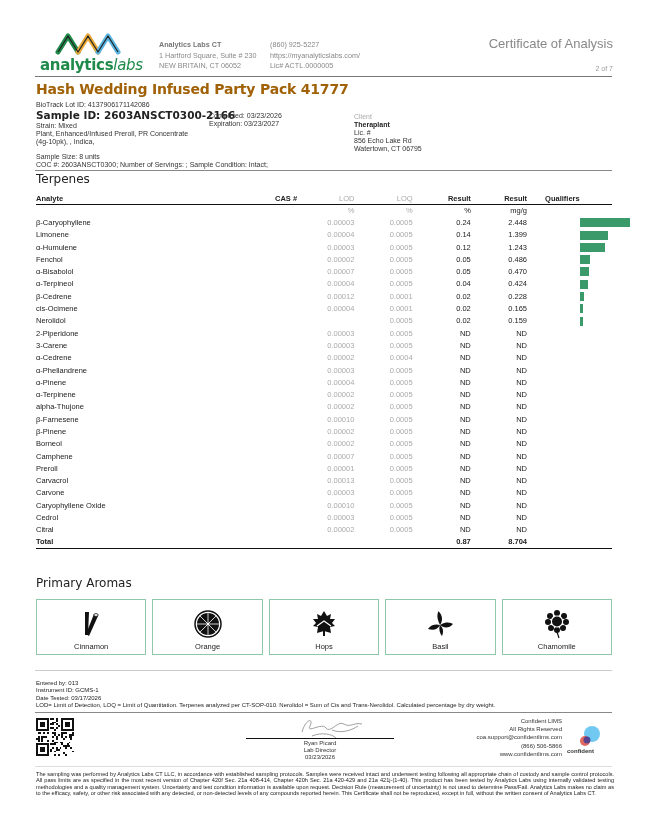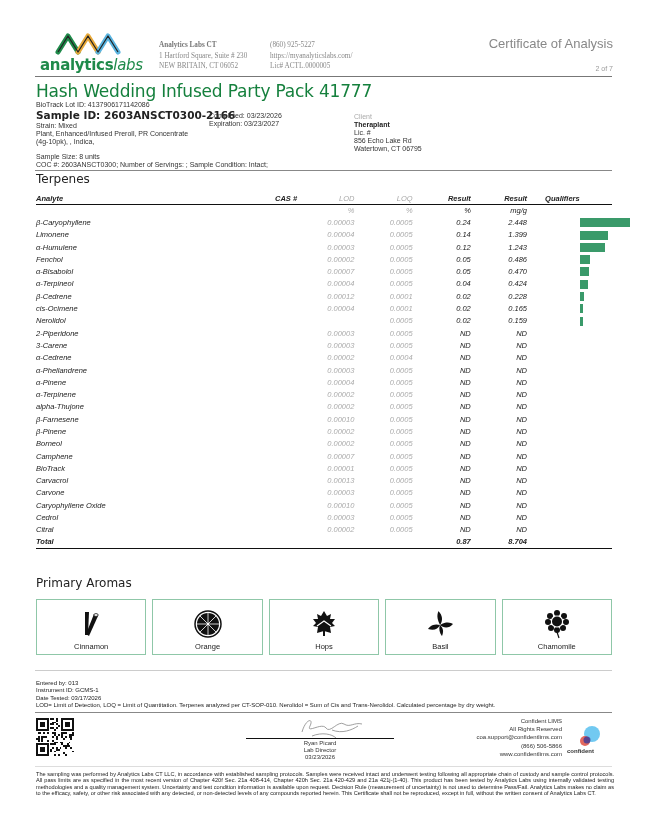--- a/index.html
+++ b/index.html
@@ -4,45 +4,45 @@
 <style>
   * { box-sizing: border-box; margin: 0; padding: 0; }
   html, body { width: 647px; height: 813px; background: #ffffff; overflow: hidden; }
   body { font-family: "DejaVu Sans", "Liberation Sans", sans-serif; color: #111; position: relative; }
   .abs { position: absolute; }
 
   
   #logo { left: 40px; top: 30px; width: 110px; height: 46px; }
   #logo .word { position: absolute; left: 0; top: 26px; font-size: 15px; letter-spacing: -0.3px; color: #1f8a4a; font-weight: bold; font-family: "DejaVu Sans", sans-serif; }
   #logo .word .labs { font-weight: normal; color: #1f8a4a; font-style: italic; }
-  .lab-info { font-size: 7.2px; color: #888; line-height: 10.5px; font-family: Liberation Serif, serif; }
+  .lab-info { font-size: 7.2px; color: #888; line-height: 10.5px; font-family: Liberation Sans, sans-serif; }
   .lab-info .bold { font-weight: bold; color: #777; }
   #lab-block { left: 159px; top: 40px; }
   #contact-block { left: 270px; top: 40px; }
   #coa-title { right: 34px; top: 36px; font-size: 13px; color: #888; font-family: "Liberation Sans", sans-serif; }
   #page-num { right: 34px; top: 65px; font-size: 7px; color: #999; font-family: "Liberation Sans", sans-serif; }
   .hr { height: 1px; background: #777; }
   #hr-top { left: 35px; top: 76px; width: 577px; }
 
   
-  #product-title { left: 36px; top: 81px; font-size: 17px; font-weight: normal; color: #15803d; letter-spacing: -0.2px; }
+  #product-title { left: 36px; top: 81px; font-size: 14px; font-weight: bold; color: #a16207; letter-spacing: -0.2px; }
   .small { font-size: 7px; color: #333; line-height: 8px; font-family: "Liberation Sans", sans-serif; }
   #lot { left: 36px; top: 101px; }
   #sample-id { left: 36px; top: 109px; font-size: 10.5px; font-weight: bold; color: #222; }
   #completed-block { left: 209px; top: 112px; }
   #strain-block { left: 36px; top: 122px; }
   #size-block { left: 36px; top: 153px; }
   #client-block { left: 354px; top: 113px; }
   #client-block .lbl { color: #aaa; }
   #client-block .name { font-weight: bold; color: #222; }
   #hr-mid { left: 35px; top: 170px; width: 577px; background: #888; }
 
   
   #terp-title { left: 36px; top: 172px; font-size: 12px; color: #222; }
-  table#terp { position: absolute; left: 36px; top: 194px; width: 576px; border-collapse: collapse; font-size: 7.5px; font-family: "Liberation Sans", sans-serif; font-style: italic; }
+  table#terp { position: absolute; left: 36px; top: 194px; width: 576px; border-collapse: collapse; font-size: 7.5px; font-family: "Liberation Sans", sans-serif; }
   table#terp th { font-weight: bold; text-align: left; padding: 0; height: 10px; color: #222; border-bottom: 1.5px solid #111; }
   table#terp td { padding: 0; height: 12.3px; color: #222; white-space: nowrap; }
   .c-analyte { width: 175px; }
   .c-cas { width: 90px; text-align: right !important; }
   .c-lod { width: 58px; text-align: right !important; color: #aaa !important; font-weight: normal !important; }
   .c-loq { width: 59px; text-align: right !important; color: #aaa !important; font-weight: normal !important; }
   .c-res { width: 59px; text-align: right !important; }
   .c-mg { width: 57px; text-align: right !important; }
   .c-qual { width: 45px; padding-left: 18px !important; }
   .c-bar { width: 33px; position: relative; }
@@ -359,21 +359,21 @@
         <td class="c-analyte">Camphene</td>
         <td class="c-cas"></td>
         <td class="c-lod">0.00007</td>
         <td class="c-loq">0.0005</td>
         <td class="c-res">ND</td>
         <td class="c-mg">ND</td>
         <td class="c-qual"></td>
         <td class="c-bar"></td>
       </tr>
       <tr>
-        <td class="c-analyte">BioTrack</td>
+        <td class="c-analyte">Preroll</td>
         <td class="c-cas"></td>
         <td class="c-lod">0.00001</td>
         <td class="c-loq">0.0005</td>
         <td class="c-res">ND</td>
         <td class="c-mg">ND</td>
         <td class="c-qual"></td>
         <td class="c-bar"></td>
       </tr>
       <tr>
         <td class="c-analyte">Carvacrol</td>

